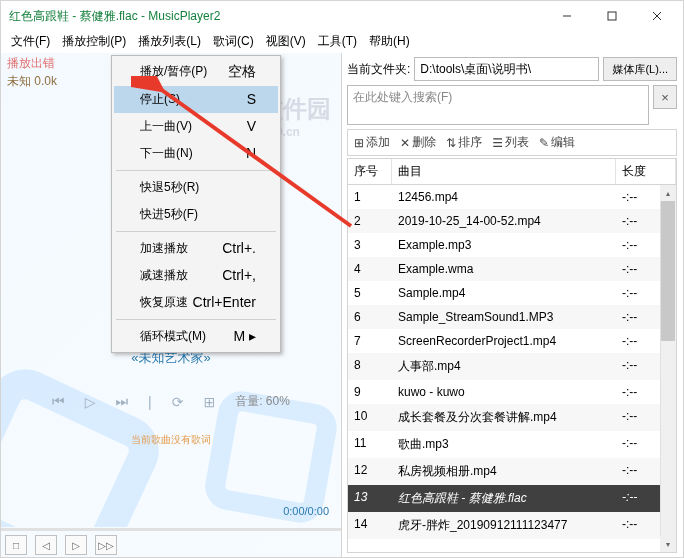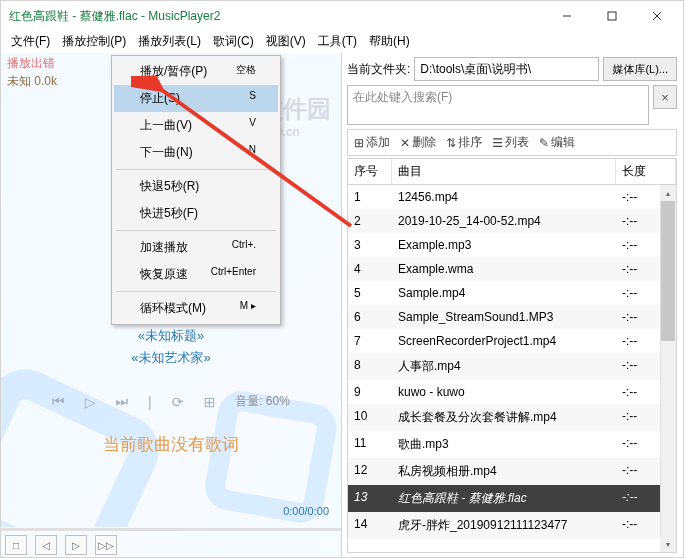--- a/index.html
+++ b/index.html
@@ -28,21 +28,21 @@
 .status2 { position: absolute; left: 6px; top: 20px; font-size: 12px; color: #8e7041; }
 
 .watermark { position: absolute; right: 10px; top: 40px; color: rgba(160,160,180,0.35); font-size: 24px; font-weight: bold; pointer-events: none; }
 
 .title-block { position: absolute; top: 270px; width: 100%; text-align: center; color: #2a7ab0; font-size: 13px; }
 .title-block div { margin: 4px 0; }
 
 .player-row { position: absolute; top: 340px; width: 100%; display: flex; align-items: center; justify-content: center; gap: 20px; color: #a0b2c2; font-size: 14px; }
 .volume-label { color: #8a8a8a; font-size: 12px; }
 
-.lyric-area { position: absolute; top: 380px; width: 100%; text-align: center; color: #e39a4a; font-size: 17px; }
+.lyric-area { position: absolute; top: 380px; width: 100%; text-align: center; color: #e39a4a; font-size: 10px; }
 
 .time-area { position: absolute; bottom: 40px; right: 12px; font-size: 11px; color: #2a7ab0; }
 
 .progress { position: absolute; bottom: 26px; left: 0; width: 100%; height: 3px; background: #e0e0e0; }
 
 .bottom-bar { position: absolute; bottom: 2px; left: 4px; display: flex; gap: 8px; }
 .bb-btn { width: 22px; height: 20px; border: 1px solid #c0c0c0; background: #fafafa; display: flex; align-items: center; justify-content: center; font-size: 10px; color: #666; }
 
 .divider { position: absolute; left: 340px; top: 0; bottom: 0; width: 1px; background: #d4d4d4; }
 
@@ -70,21 +70,21 @@
 .row { display: flex; }
 .row:nth-child(even) { background: #f7f7f7; }
 .row.sel { background: #404040; color: #fff; font-style: italic; }
 .row div { padding: 5px 6px; }
 
 
 .dropdown { position: absolute; left: 110px; top: 54px; width: 170px; background: #f4f4f4; border: 1px solid #bbb; box-shadow: 2px 2px 4px rgba(0,0,0,0.25); z-index: 50; font-size: 12px; padding: 2px; }
 .dd-item { display: flex; justify-content: space-between; padding: 5px 22px 5px 26px; cursor: default; }
 .dd-item.hl { background: #bcd6eb; }
 .dd-sep { height: 1px; background: #d0d0d0; margin: 3px 2px; }
-.dd-arrow { font-size: 10px; }
+.dd-arrow { font-size: 14px; }
 
 
 .red-arrow { position: absolute; z-index: 60; pointer-events: none; }
 
 .scrollbar-track { position: absolute; right: 0; top: 0; bottom: 0; width: 16px; background: #f0f0f0; border-left: 1px solid #e0e0e0; }
 .scrollbar-thumb { position: absolute; right: 1px; top: 16px; width: 14px; height: 140px; background: #c8c8c8; }
 .scrollbar-btn { position: absolute; right: 0; width: 16px; height: 16px; background: #f0f0f0; display:flex; align-items:center; justify-content:center; font-size:8px; color:#666;}
 </style>
 </head>
 <body>
@@ -313,20 +313,24 @@
           <span class="dd-arrow"></span>
         </div>
       </div>
     <div class="dd-sep"></div>
     <div id="dd3">
         <div class="dd-item">
           <span>加速播放</span>
           <span class="dd-arrow">Ctrl+.</span>
         </div>
         <div class="dd-item">
+          <span>减速播放</span>
+          <span class="dd-arrow">Ctrl+,</span>
+        </div>
+        <div class="dd-item">
           <span>恢复原速</span>
           <span class="dd-arrow">Ctrl+Enter</span>
         </div>
       </div>
     <div class="dd-sep"></div>
     <div id="dd4">
         <div class="dd-item">
           <span>循环模式(M)</span>
           <span class="dd-arrow">M ▸</span>
         </div>

